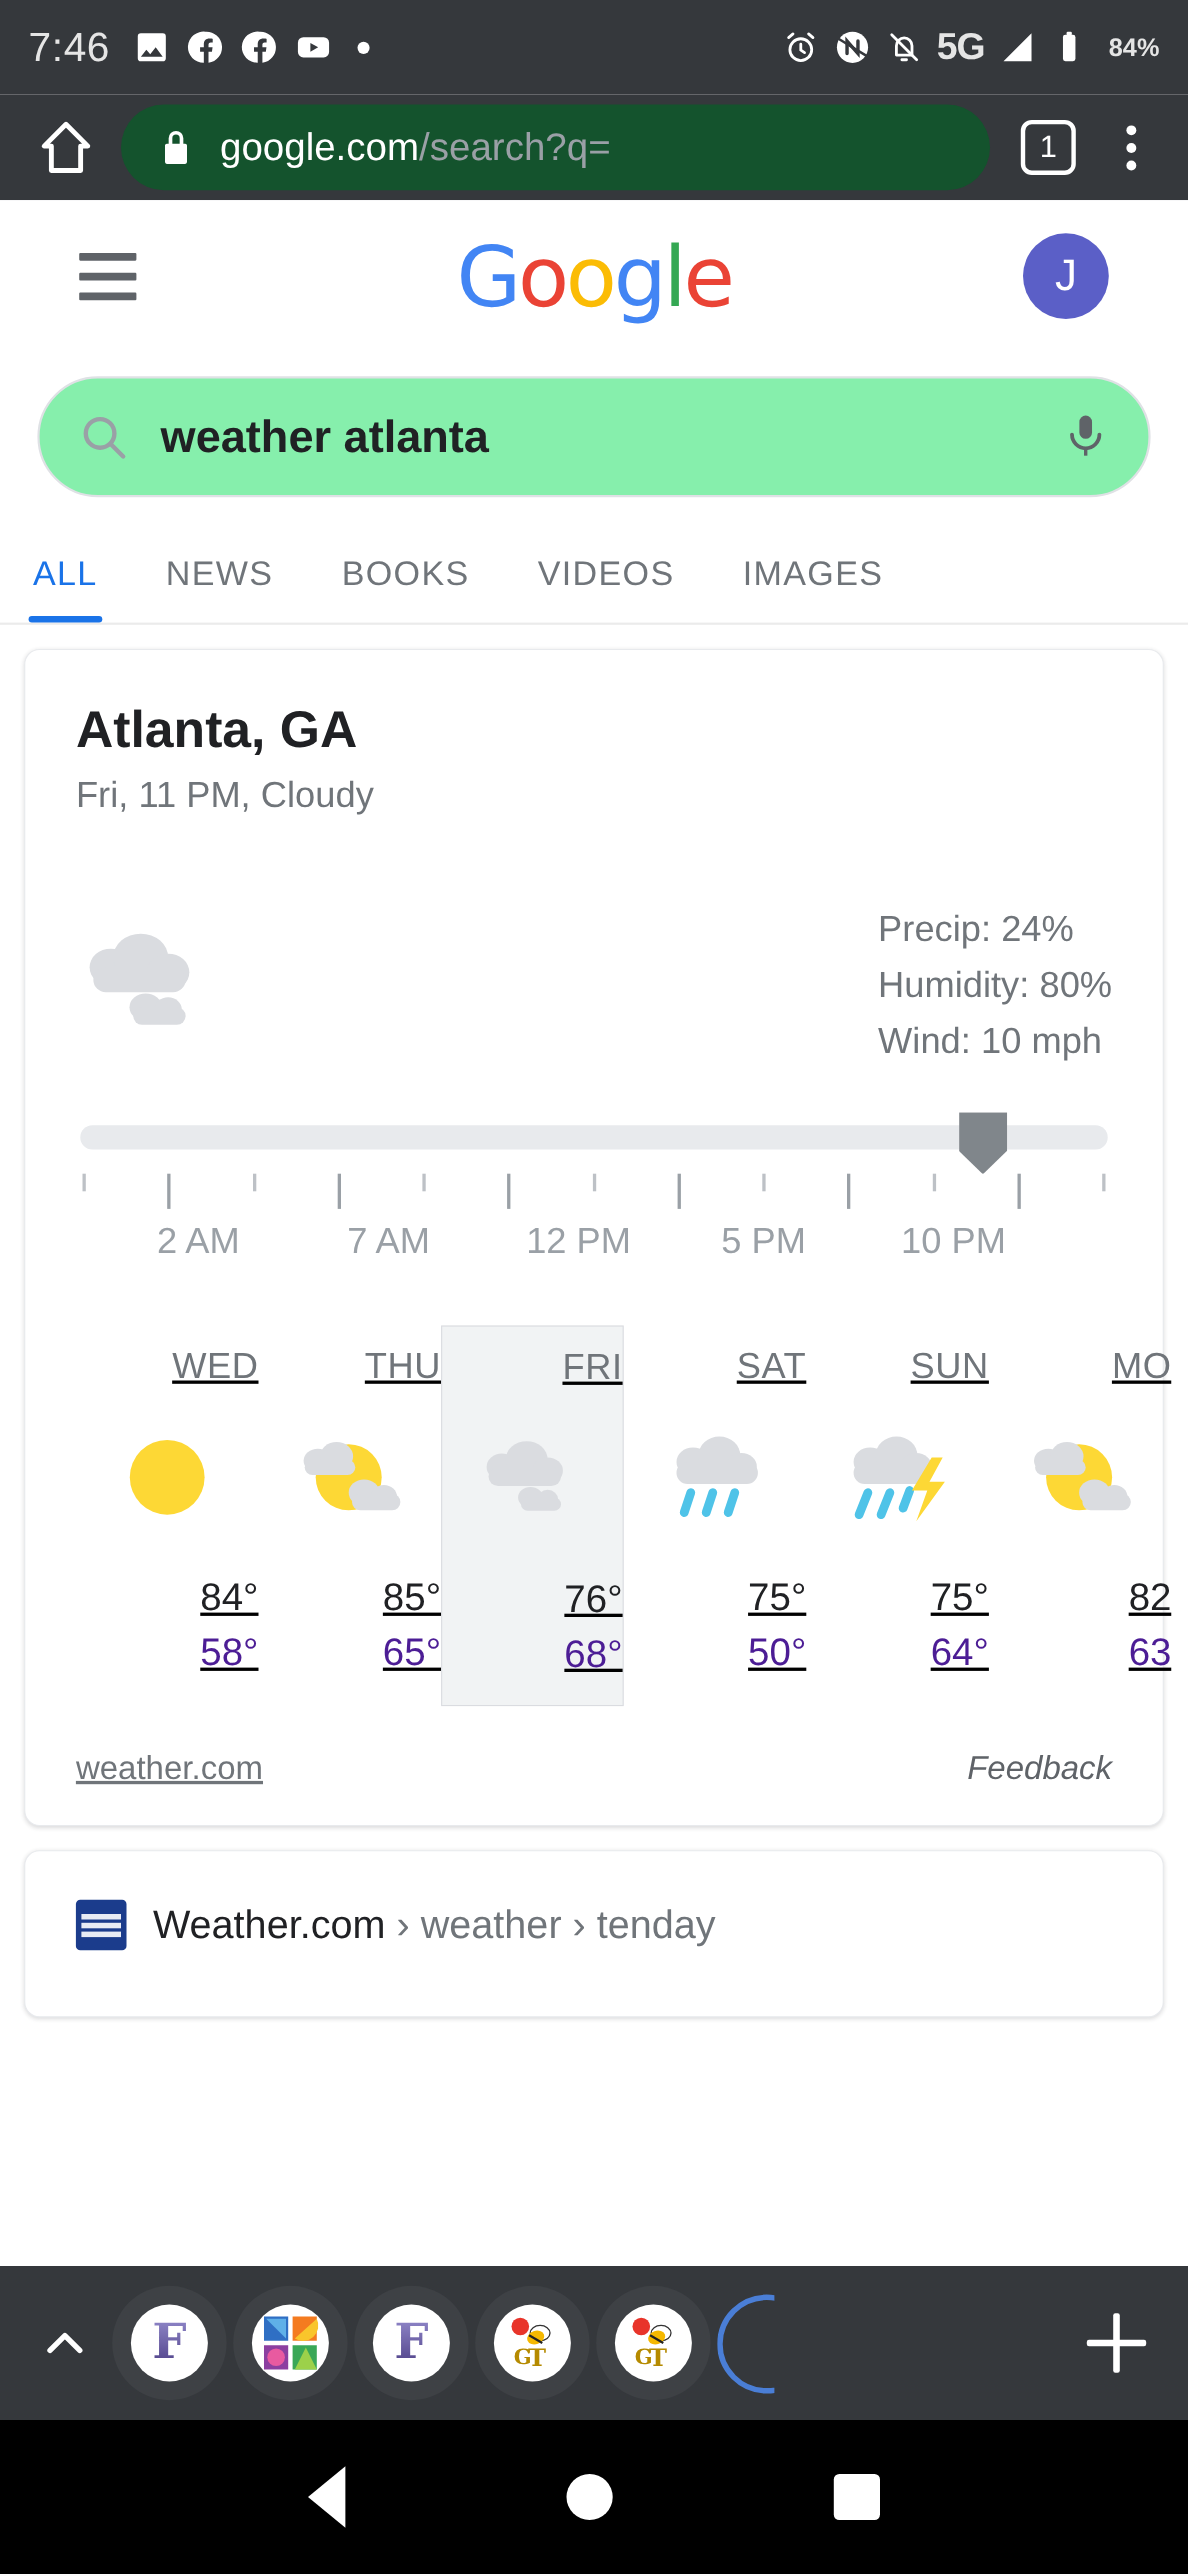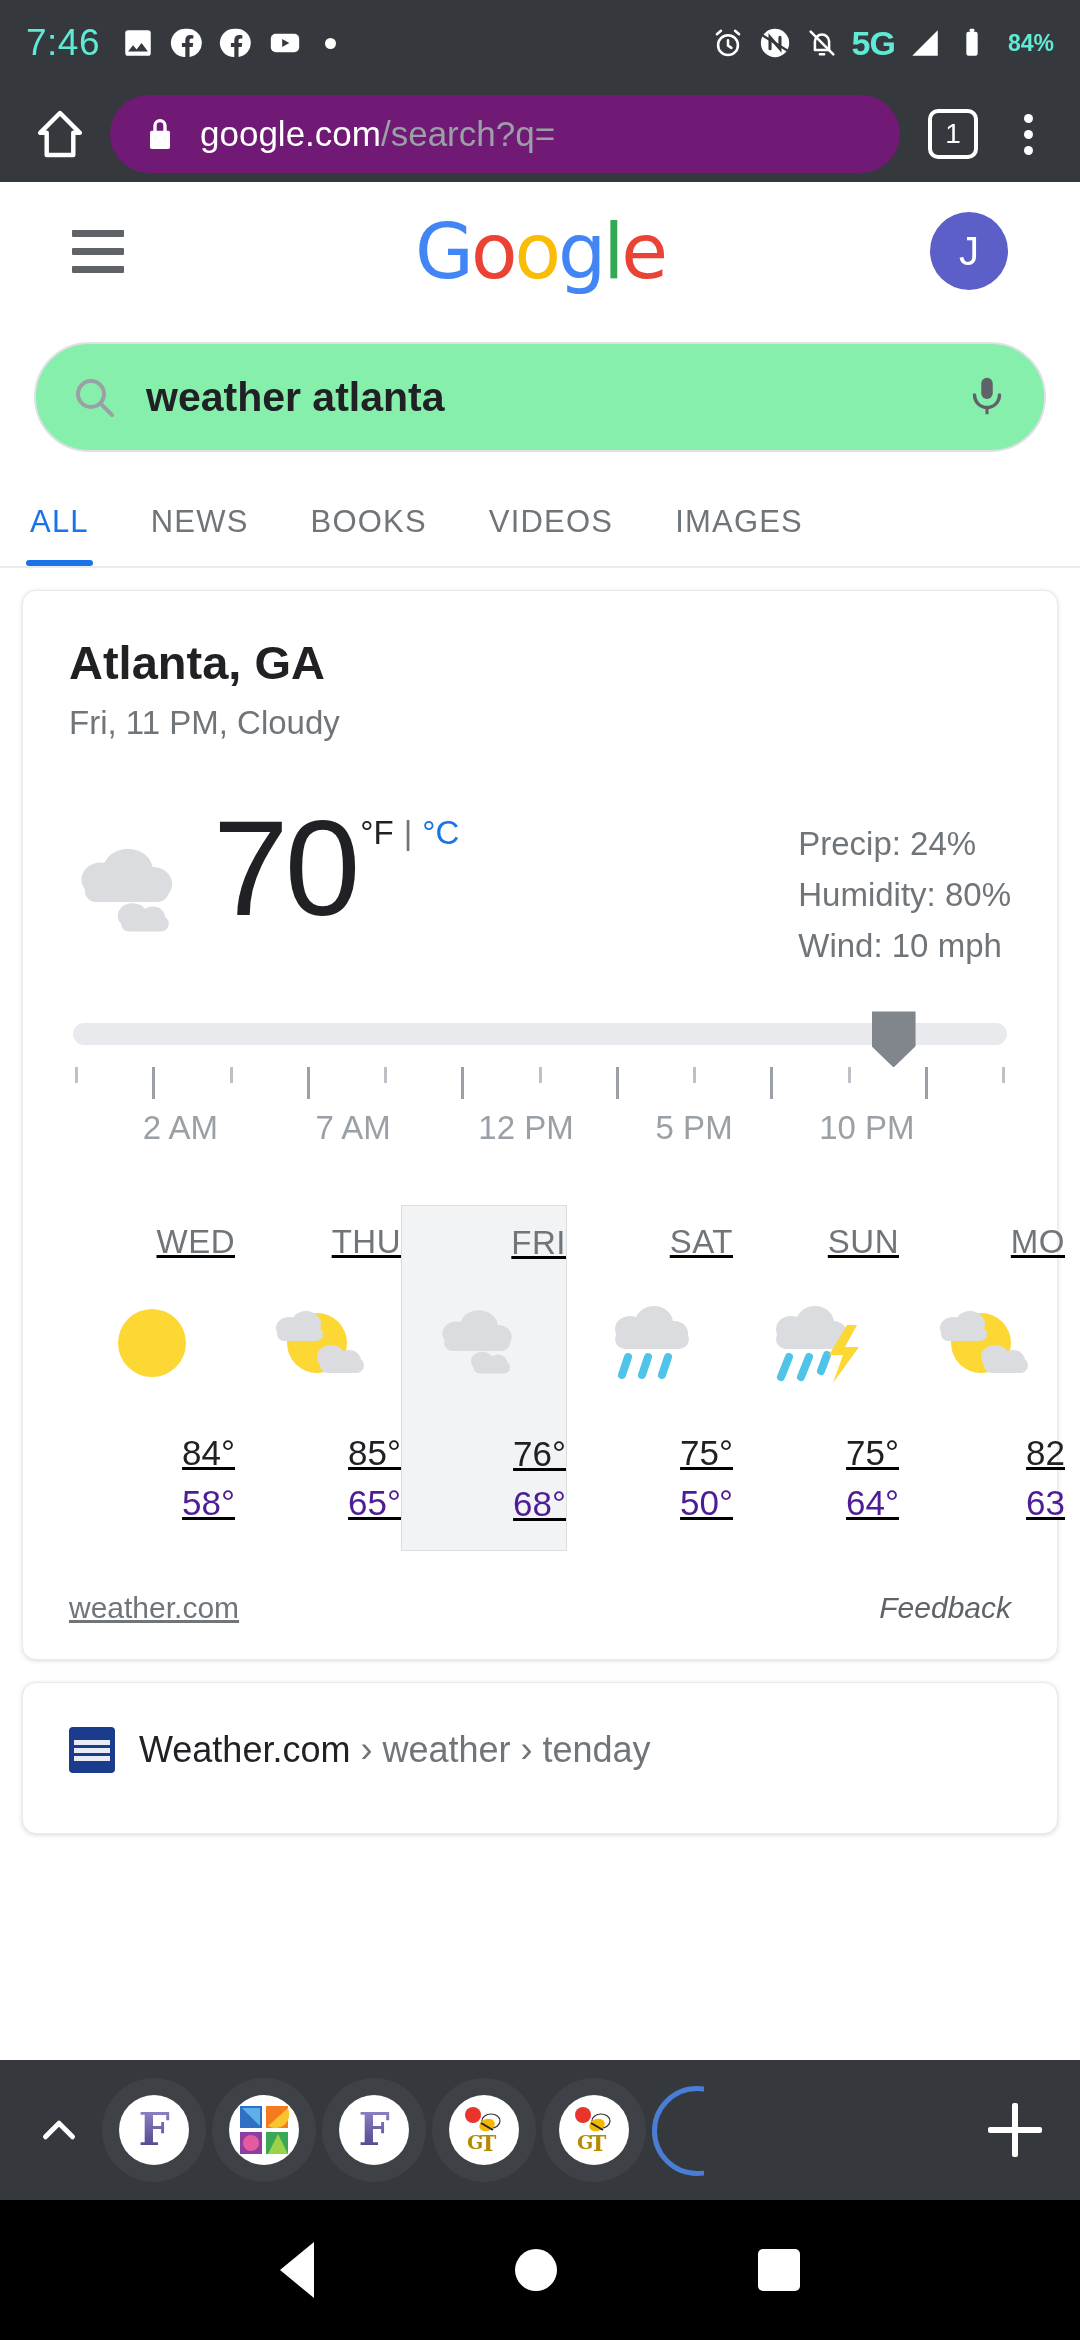--- a/index.html
+++ b/index.html
@@ -4,35 +4,35 @@
 <style>
   * { margin:0; padding:0; box-sizing:border-box; }
   html,body { width:1080px; height:2340px; background:#000; overflow:hidden; }
   body { font-family:"Liberation Sans", sans-serif; }
 
   .phone { width:1080px; height:2340px; position:relative; background:#fff; }
 
   
   .statusbar {
     height:86px; background:#35383c; display:flex; align-items:center;
-    padding:0 26px; color:#5eead4; gap:14px;
+    padding:0 26px; color:#e5e5e5; gap:14px;
   }
   .sb-time { font-size:37px; font-weight:400; letter-spacing:.5px; margin-right:6px; }
   .sb-icons-left { display:flex; align-items:center; gap:15px; flex:1; }
   .sb-icons-right { display:flex; align-items:center; gap:13px; }
   .sb-ico { width:34px; height:34px; display:block; }
   .sb-dot { width:11px; height:11px; background:#fff; border-radius:50%; margin:0 8px; }
   .sb-5g { font-size:34px; font-weight:700; letter-spacing:-1px; }
   .sb-batt-txt { font-size:23px; font-weight:700; margin-left:6px; }
 
   
   .urlbar { height:96px; background:#35383c; display:flex; align-items:center; padding:0 24px; gap:8px; }
   .home-btn { width:72px; height:72px; display:flex; align-items:center; justify-content:center; }
   .omnibox {
-    flex:1; height:78px; background:#701a75; border-radius:40px;
+    flex:1; height:78px; background:#14532d; border-radius:40px;
     display:flex; align-items:center; padding:0 30px; gap:20px; margin:0 6px;
   }
   .omni-text { font-size:35px; color:#fff; white-space:nowrap; overflow:hidden; }
   .omni-text .dim { color:#9aa0a6; }
   .tabcount {
     width:50px; height:50px; border:4px solid #fff; border-radius:10px;
     display:flex; align-items:center; justify-content:center;
     font-size:28px; color:#fff; font-weight:500; margin:0 14px;
   }
   .kebab { width:56px; height:56px; display:flex; flex-direction:column; align-items:center; justify-content:center; gap:7px; }
@@ -284,28 +284,20 @@
           <g fill="#dadce0">
             <ellipse cx="28" cy="36" rx="17" ry="15"></ellipse>
             <ellipse cx="52" cy="28" rx="22" ry="19"></ellipse>
             <ellipse cx="74" cy="40" rx="17" ry="15"></ellipse>
             <rect x="14" y="36" width="74" height="20" rx="10"></rect>
             <ellipse cx="56" cy="68" rx="13" ry="11"></ellipse>
             <ellipse cx="74" cy="70" rx="11" ry="10"></ellipse>
             <rect x="46" y="68" width="42" height="14" rx="7"></rect>
           </g>
         </svg>
-        <div class="wx-temp-wrap">
-          <div class="wx-temp">70</div>
-          <div class="wx-units">
-            <span class="u-f">°F</span>
-            <span class="u-sep">|</span>
-            <span class="u-c">°C</span>
-          </div>
-        </div>
         <div class="wx-stats">
           <div>Precip: 24%</div>
           <div>Humidity: 80%</div>
           <div>Wind: 10 mph</div>
         </div>
       </div>
 
       <div class="slider-area">
         <div class="slider-track">
           <div class="slider-thumb"></div>

